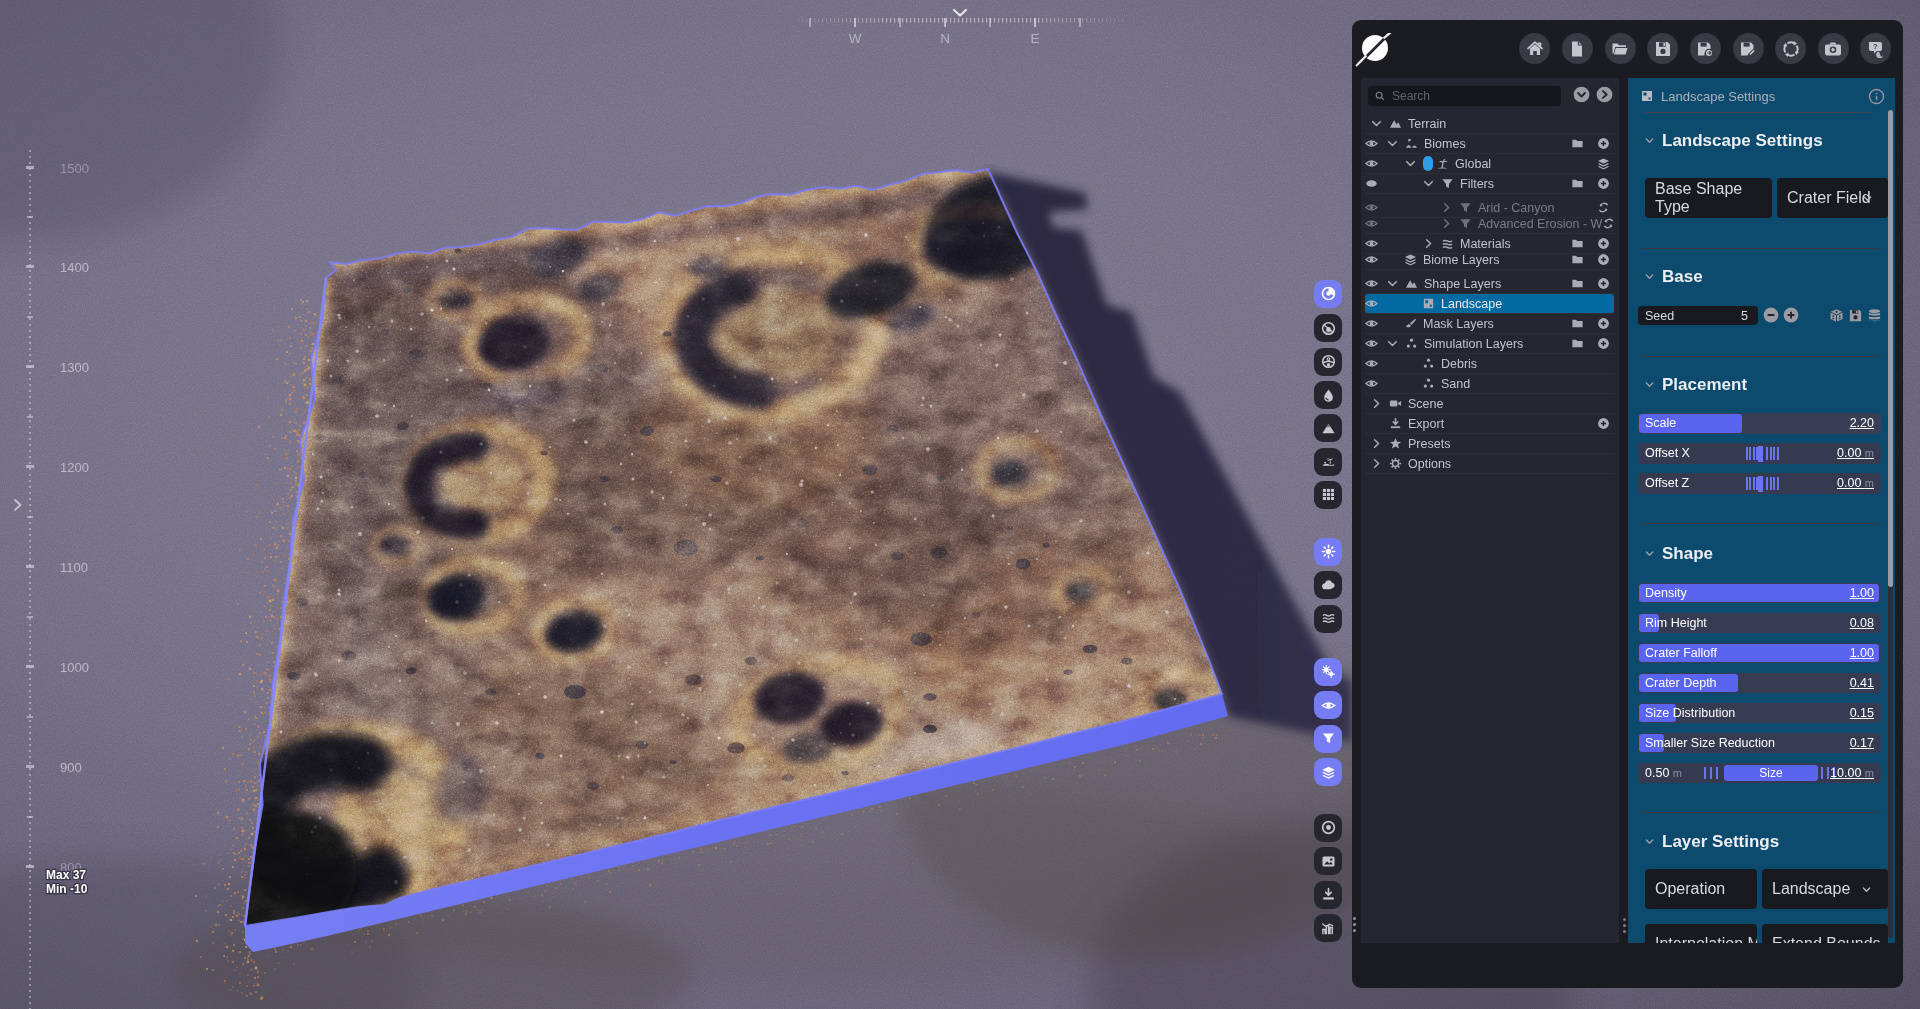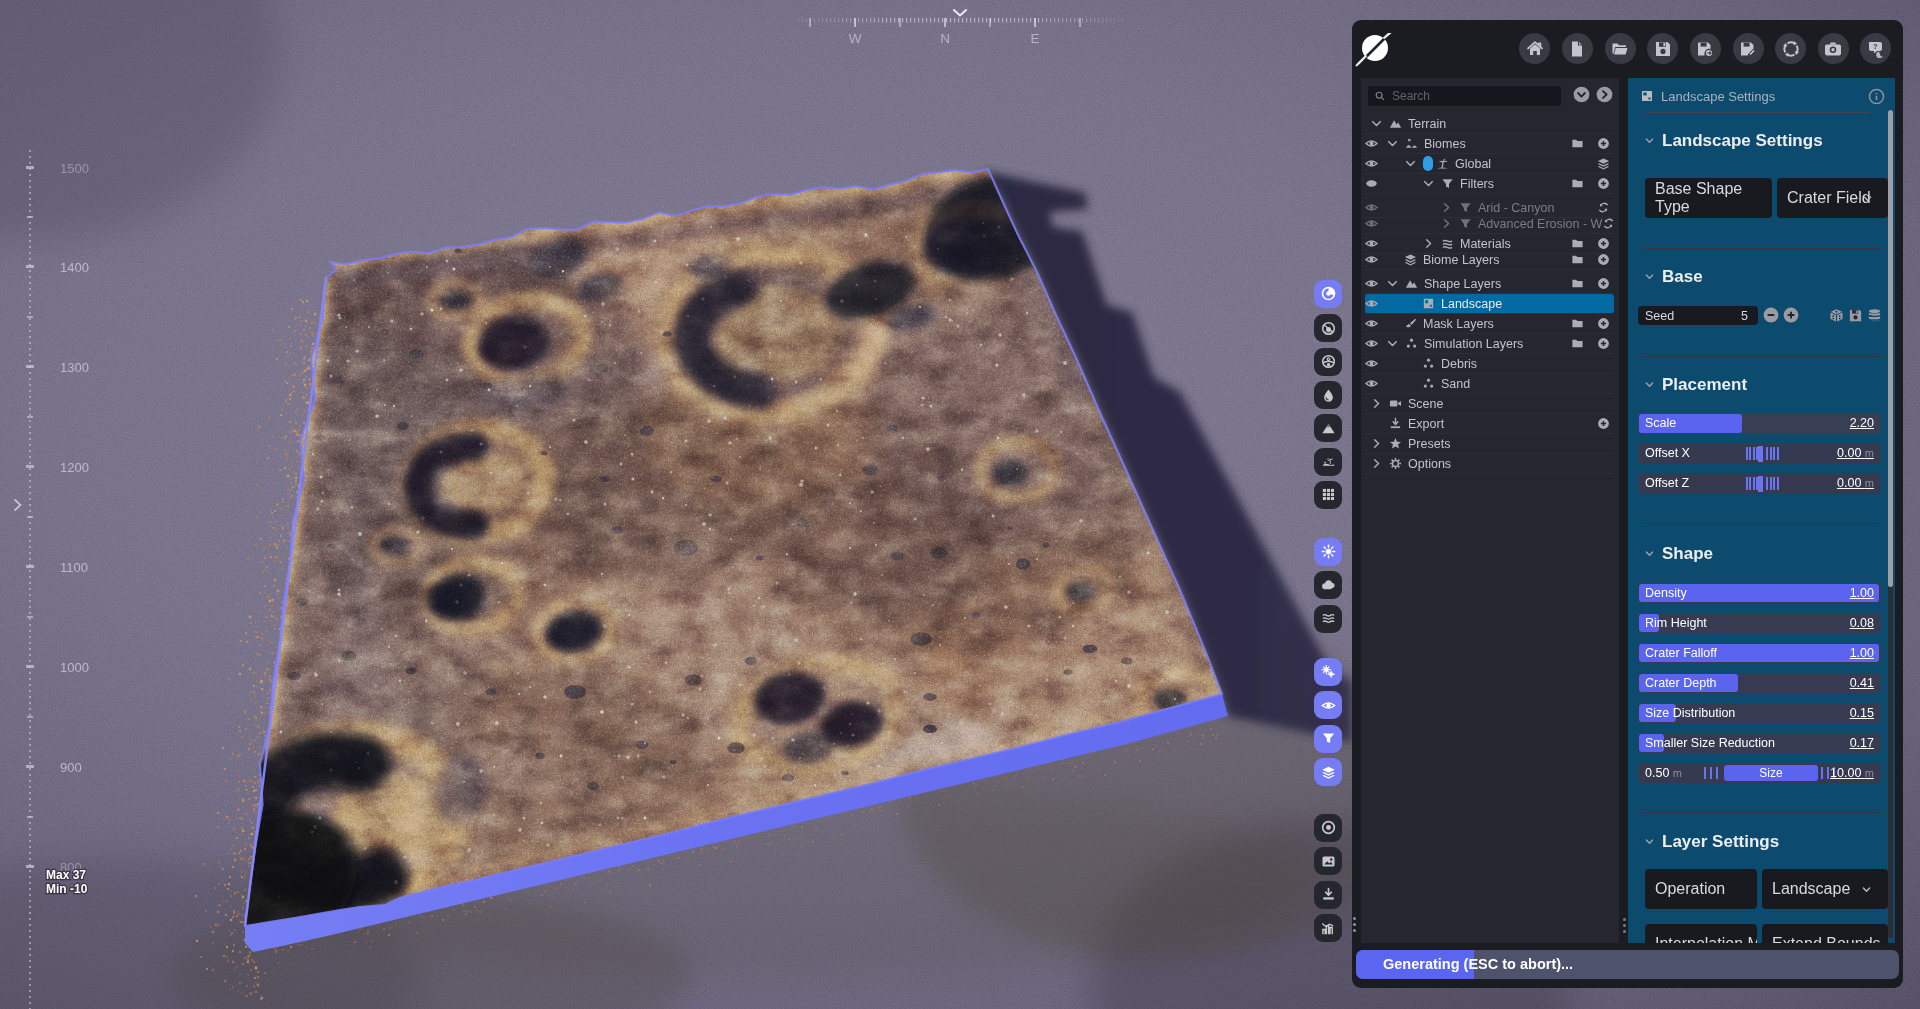--- a/index.html
+++ b/index.html
@@ -2724,24 +2724,20 @@
         <svg class="abs" style="left:233px;top:806px" width="11" height="11" viewBox="0 0 14 14">
           <path d="M3,5 L7,9.2 L11,5" fill="none" stroke="#b9bbc4" stroke-width="1.8" stroke-linecap="round" stroke-linejoin="round"></path>
         </svg>
         <div class="box" style="left:17px;top:846px;width:112px;height:40px;white-space:nowrap">Interpolation Mode</div>
         <div class="box" style="left:134px;top:846px;width:126px;height:40px;white-space:nowrap">Extend Bounds</div>
         <div class="abs" style="left:260px;top:32px;width:5px;height:828px;background:#2c2d35;border-radius:2.5px"></div>
         <div class="abs" style="left:260px;top:32px;width:5px;height:477px;background:#9d9da5;border-radius:2.5px"></div>
       </div>
       <div class="abs" style="left:271px;top:898px;width:3px;height:3px;border-radius:50%;background:#7a7c86;box-shadow:0 6px 0 #7a7c86, 0 12px 0 #7a7c86"></div>
       <div class="abs" style="left:1px;top:897px;width:3px;height:3px;border-radius:50%;background:#8e90a0;box-shadow:0 6px 0 #8e90a0, 0 12px 0 #8e90a0"></div>
-      <div id="prog">
-        <div id="progfill"></div>
-        <div id="progtext">Generating (ESC to abort)...</div>
-      </div>
     </div>
 <svg width="0" height="0" style="position:absolute">
 <defs>
 <g id="i-eye">
           <path d="M1,7 Q7,1.5 13,7 Q7,12.5 1,7 Z" fill="none" stroke="currentColor" stroke-width="1.4"></path>
           <circle cx="7" cy="7" r="2.1" fill="currentColor"></circle>
         </g>
 <g id="i-eyeoff">
           <ellipse cx="7" cy="7" rx="5.6" ry="3.6" fill="currentColor"></ellipse>
         </g>

